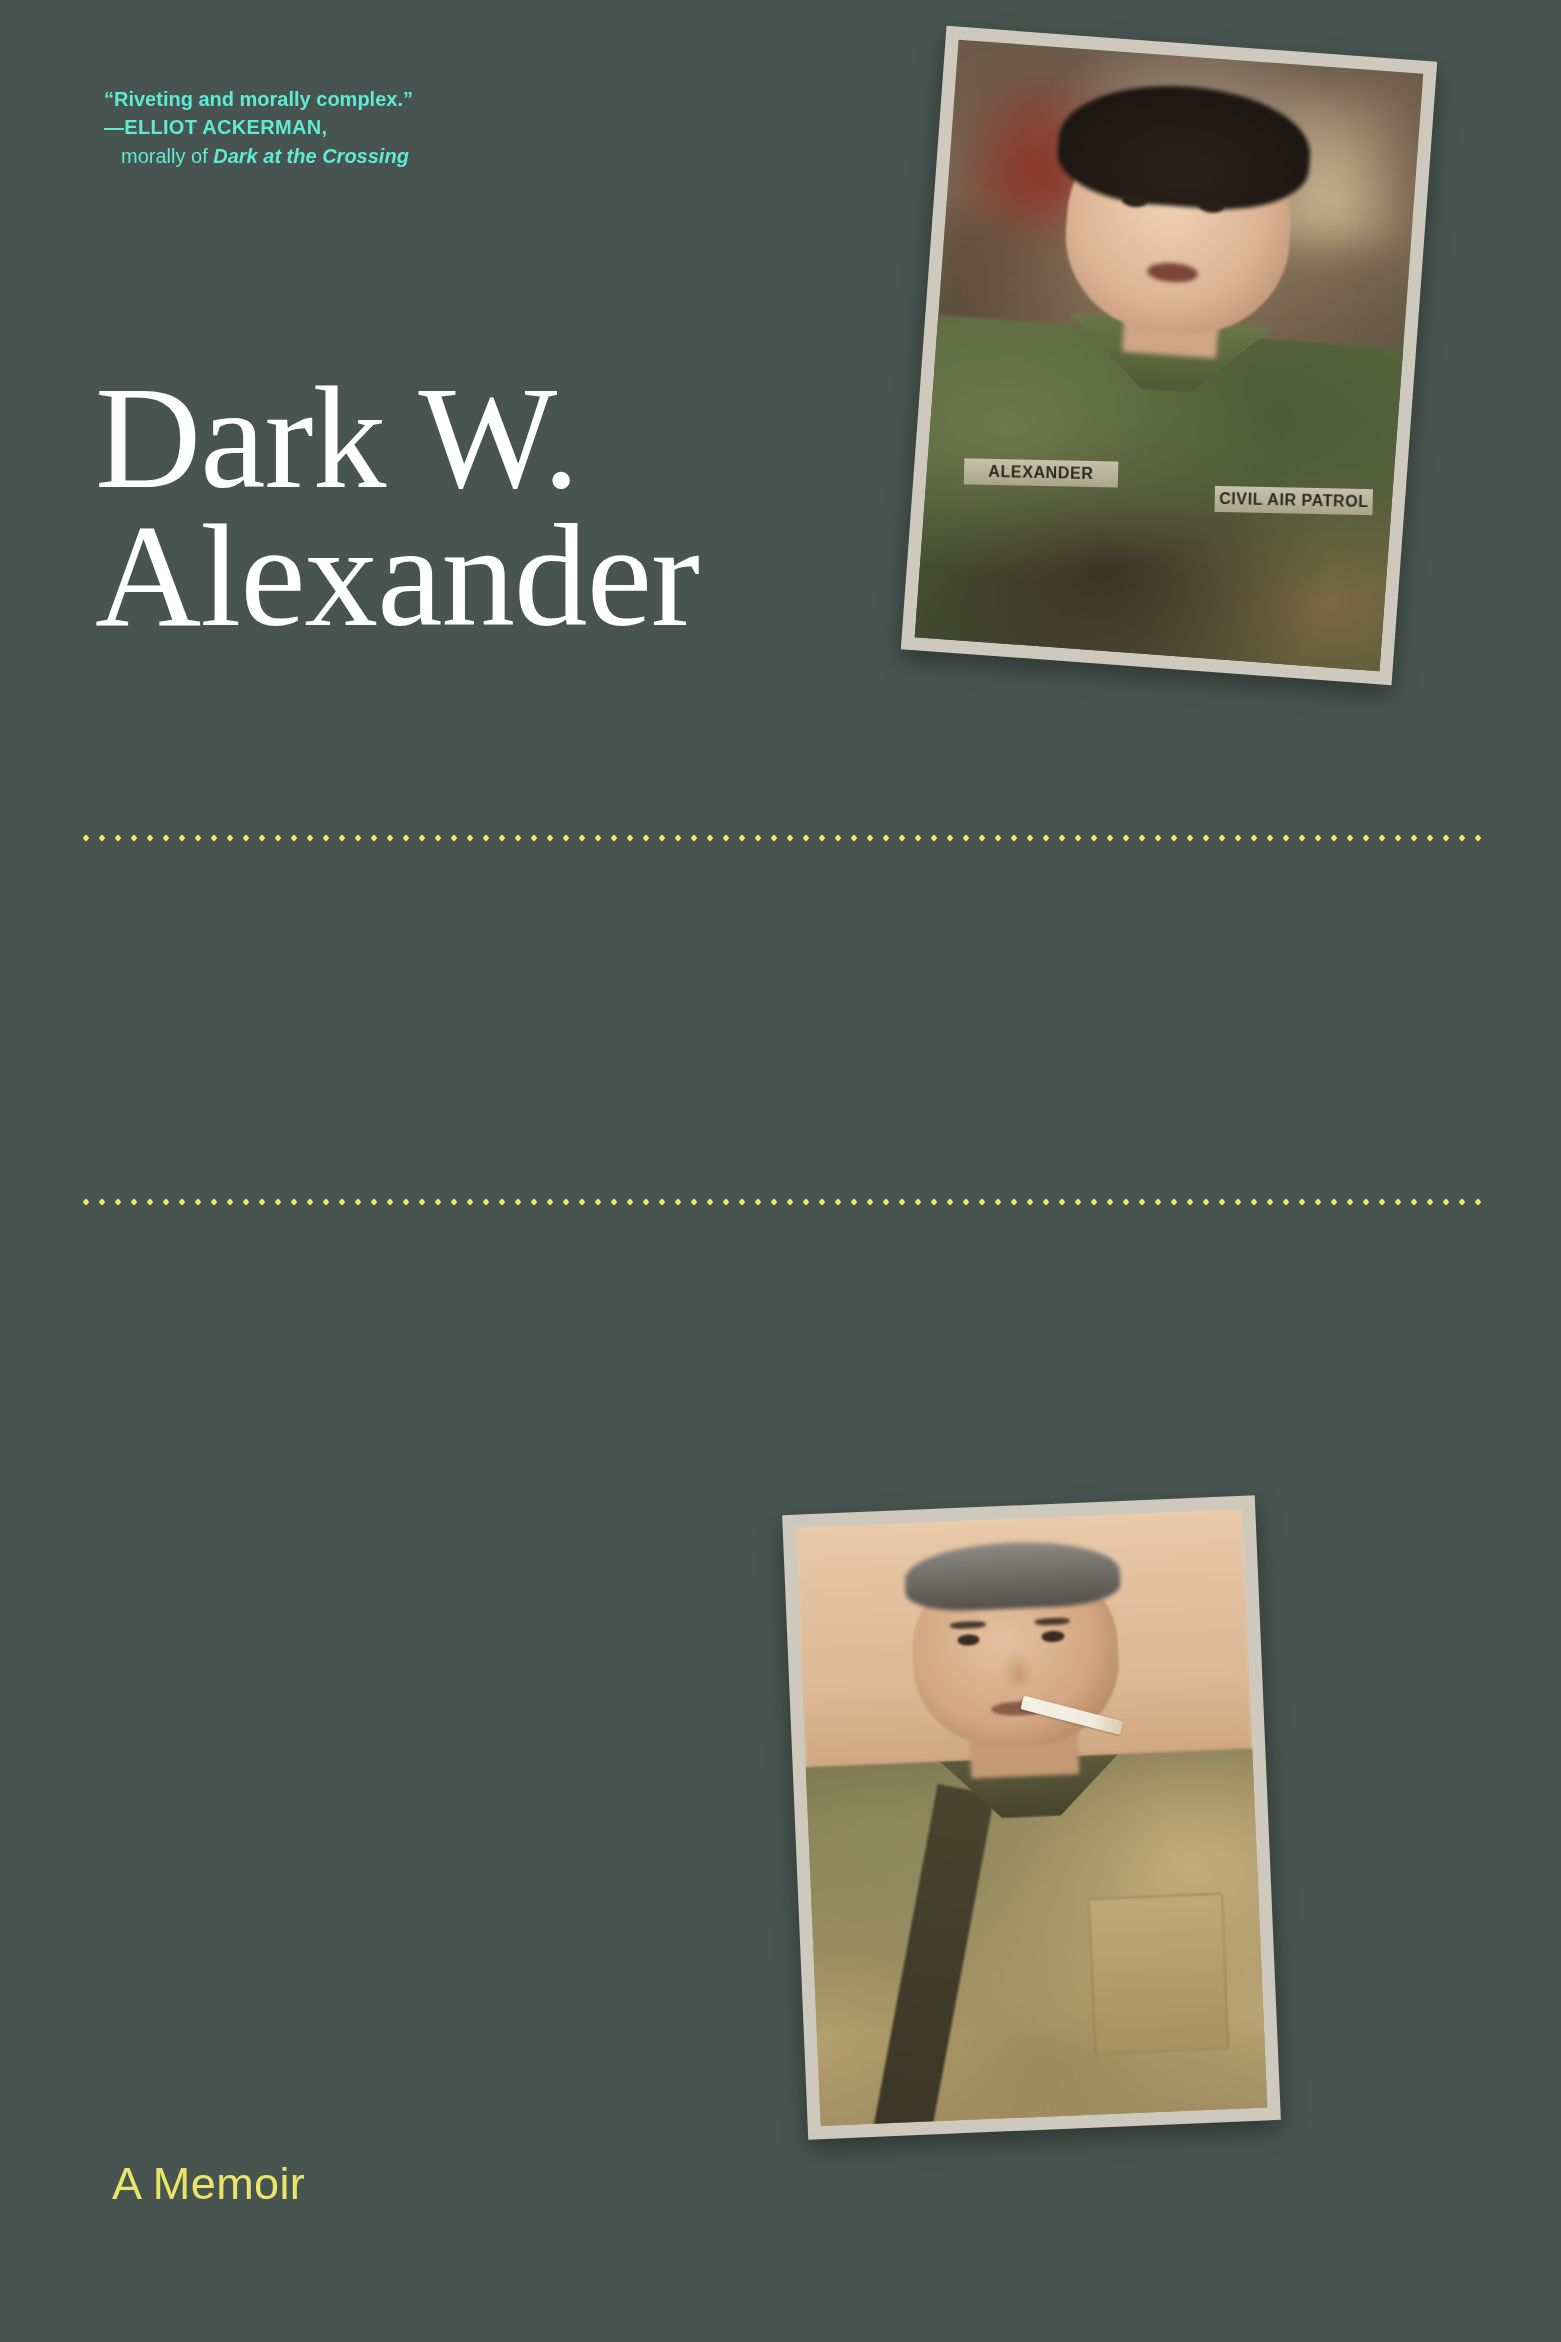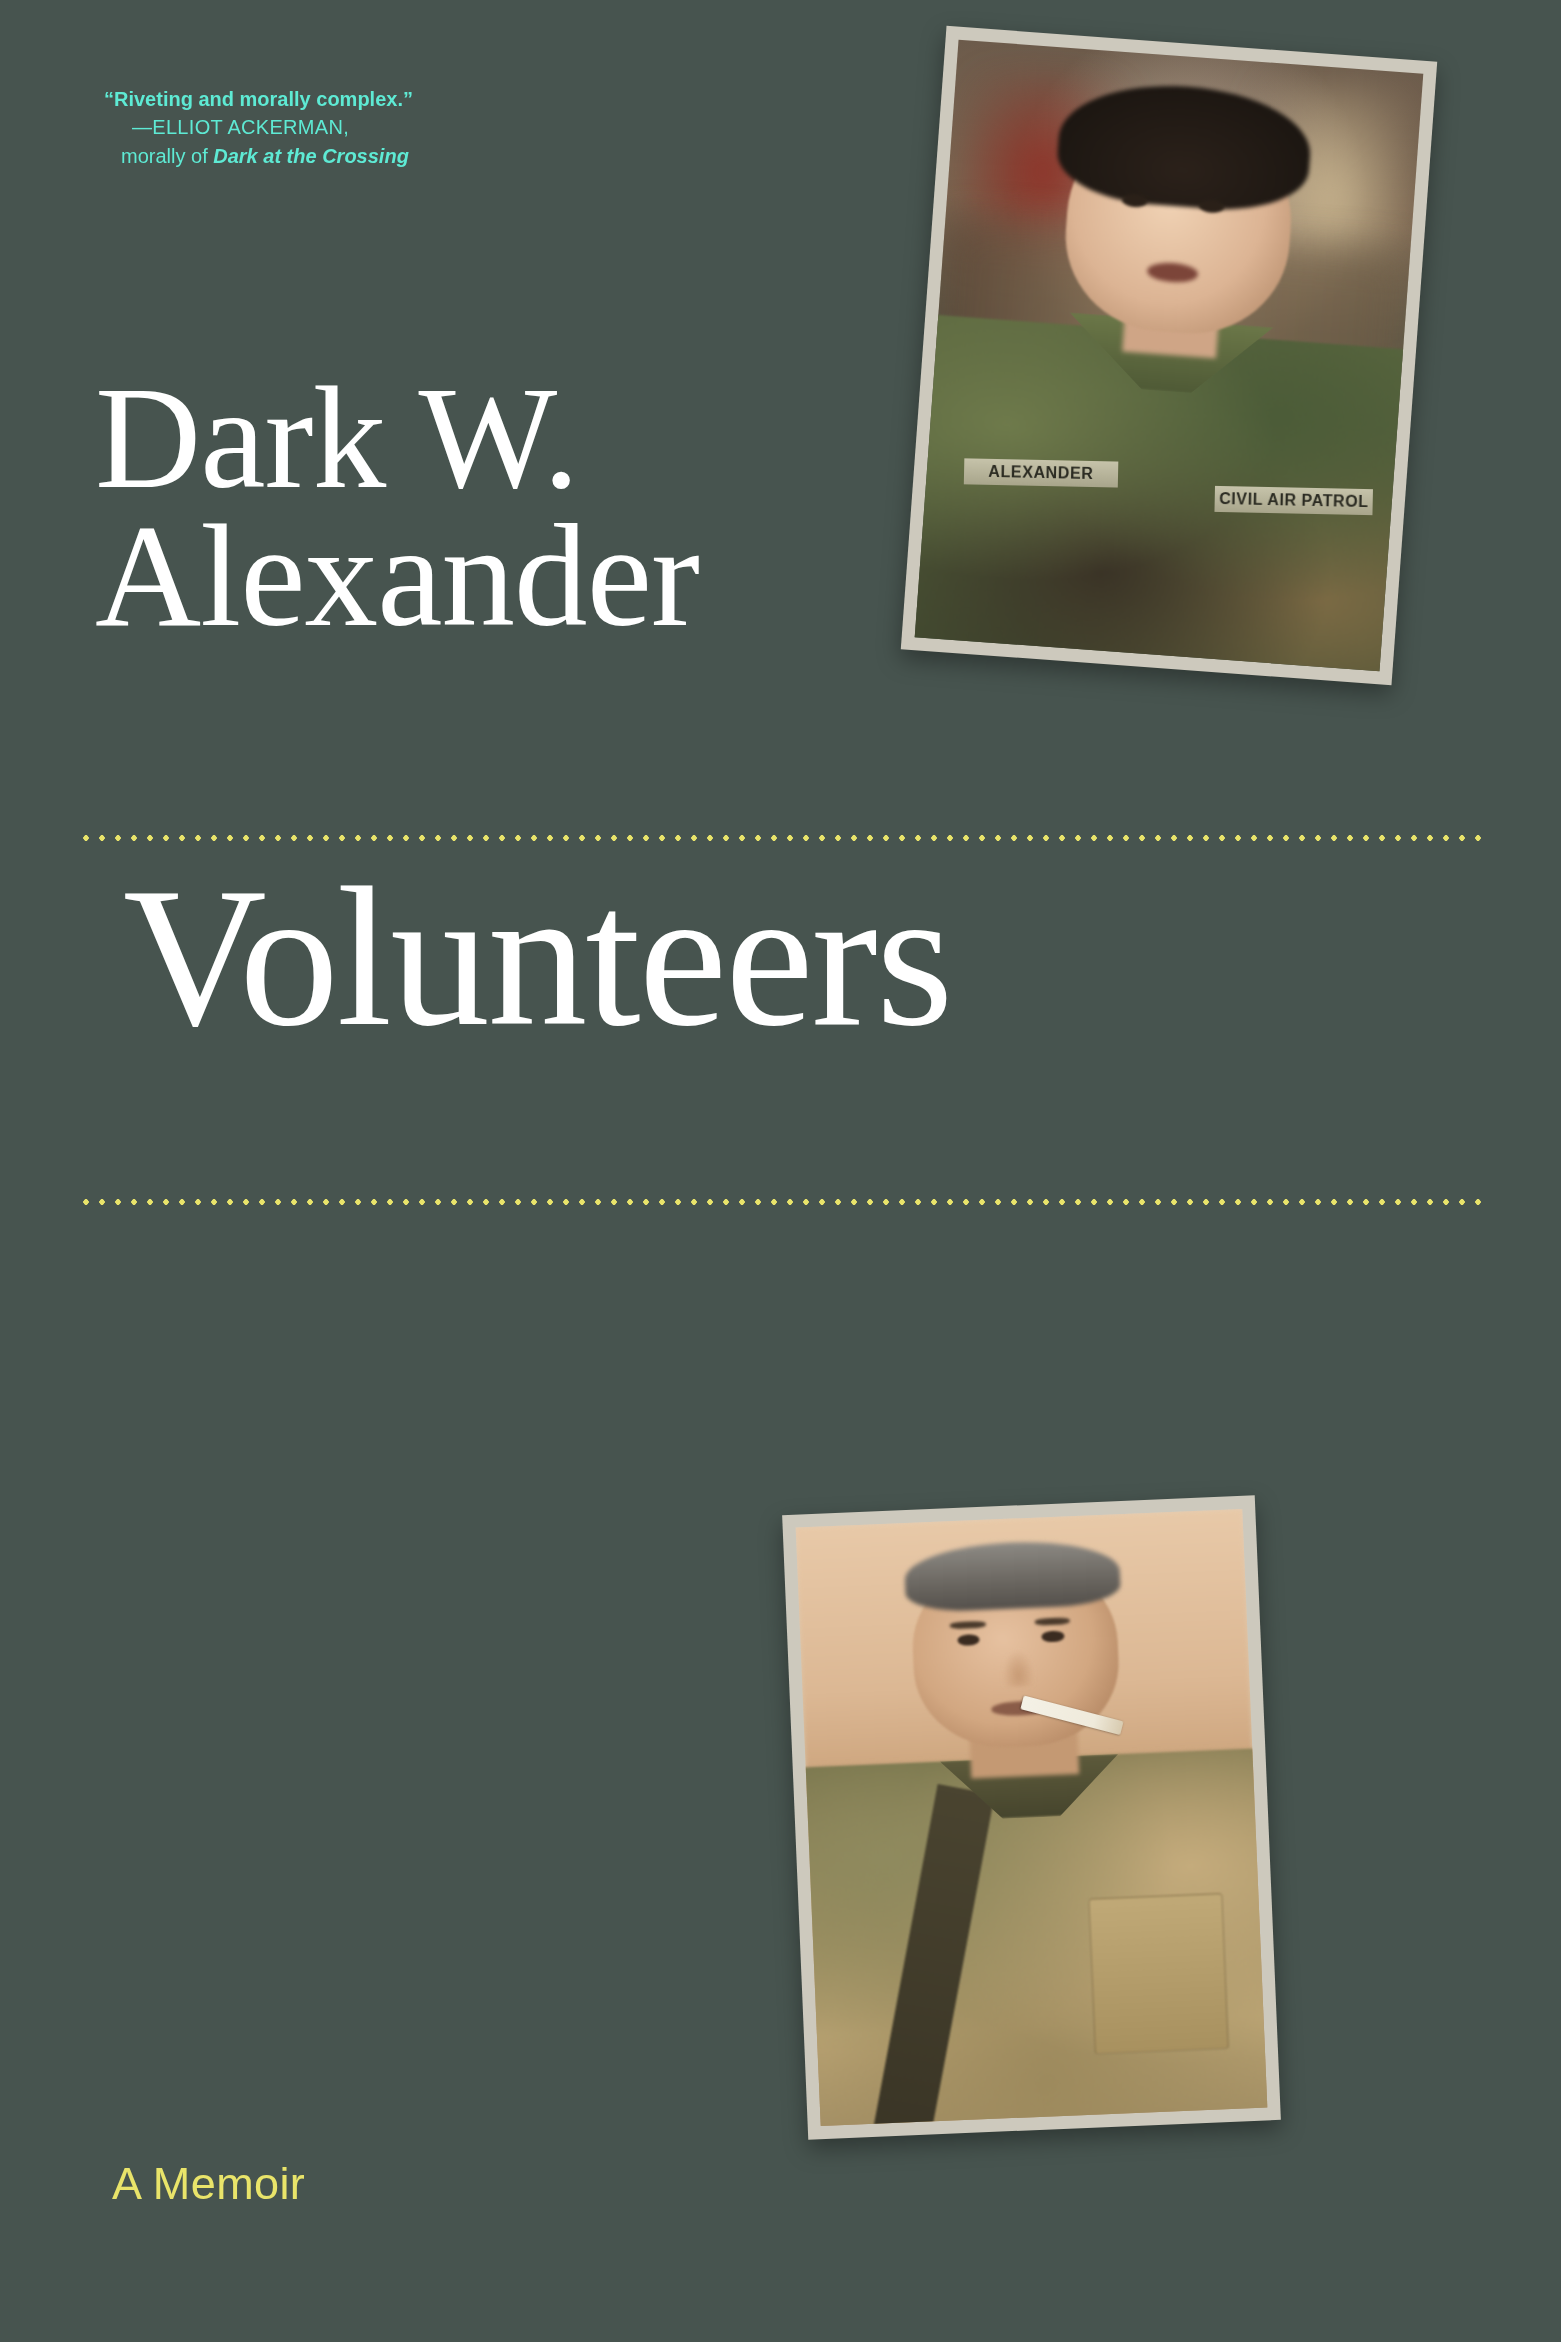--- a/index.html
+++ b/index.html
@@ -26,21 +26,21 @@
     left: 104px;
     top: 85px;
     width: 625px;
     font-family: "Liberation Sans", sans-serif;
     color: #5eead4;
     font-size: 20px;
     line-height: 1.42;
     font-weight: 700;
   }
   .blurb .quote-line { font-weight: 700; }
-  .blurb .attrib { font-weight: 400; letter-spacing: 0.3px; margin-left: 28px; }
+  .blurb .attrib { font-weight: 700; letter-spacing: 0.3px; }
   .blurb .author-of { font-weight: 400; padding-left: 17px; }
   .blurb .author-of em { font-weight: 700; }
 
   
   .photo {
     position: absolute;
     background: #cdc9bd;
     box-shadow: 0 9.5px 23px rgba(0,0,0,0.35);
     overflow: hidden;
   }
@@ -324,21 +324,20 @@
     </div>
   </div>
 
   <div class="author">
     <span>Dark W.</span>
     <span class="l2">Alexander</span>
   </div>
 
   <div class="rule rule-top"></div>
 
-  <div class="title">Volunteers</div>
 
   <div class="rule rule-bottom"></div>
 
 
   <div class="photo photo-marine">
     <div class="inner">
       <div class="mar-sky"></div>
       <div class="mar-ground"></div>
       <div class="mar-body"></div>
       <div class="mar-strap"></div>

